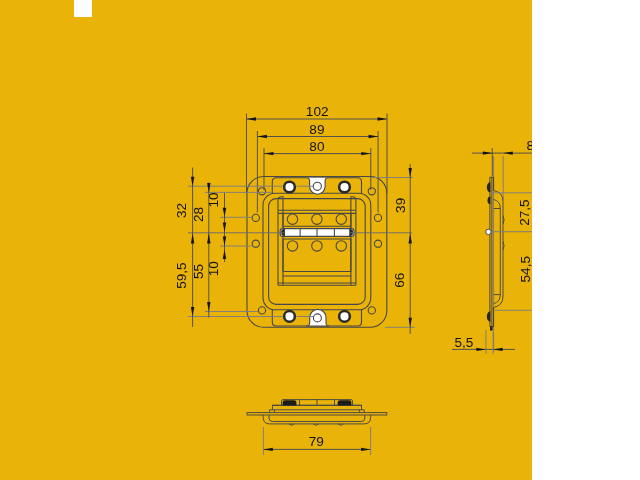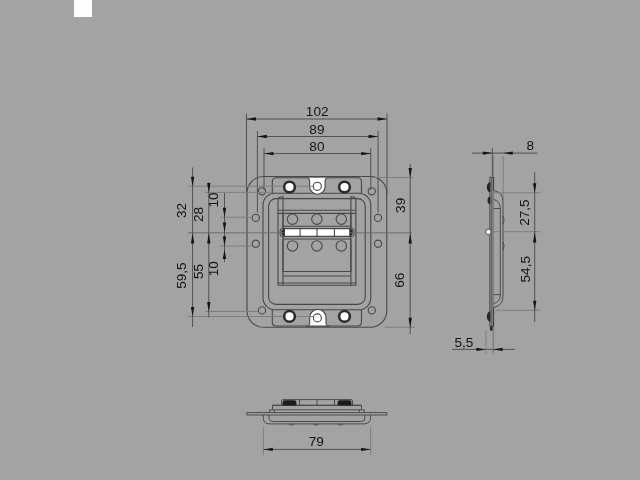--- a/index.html
+++ b/index.html
@@ -1,16 +1,16 @@
 <!DOCTYPE html>
 <html><head>
 <meta charset="utf-8">
 <style>
   html,body{margin:0;padding:0;background:#ffffff;}
-  .page{width:640px;height:480px;position:relative;overflow:hidden;background:#a3a3a3;}
+  .page{width:532px;height:480px;position:relative;overflow:hidden;background:#eab308;}
   svg{position:absolute;left:0;top:0;transform:translateZ(0);}
   text{font-family:"Liberation Sans",sans-serif;fill:rgba(17,17,17,0.99);}
 </style>
 </head>
 <body>
 <div class="page">
 <svg width="640" height="480" viewBox="0 0 640 480">
 <g fill="none" stroke="#474747" stroke-width="1.1">
 
 <rect x="74" y="0" width="18" height="17" fill="#fdfdfd" stroke="none"></rect>

